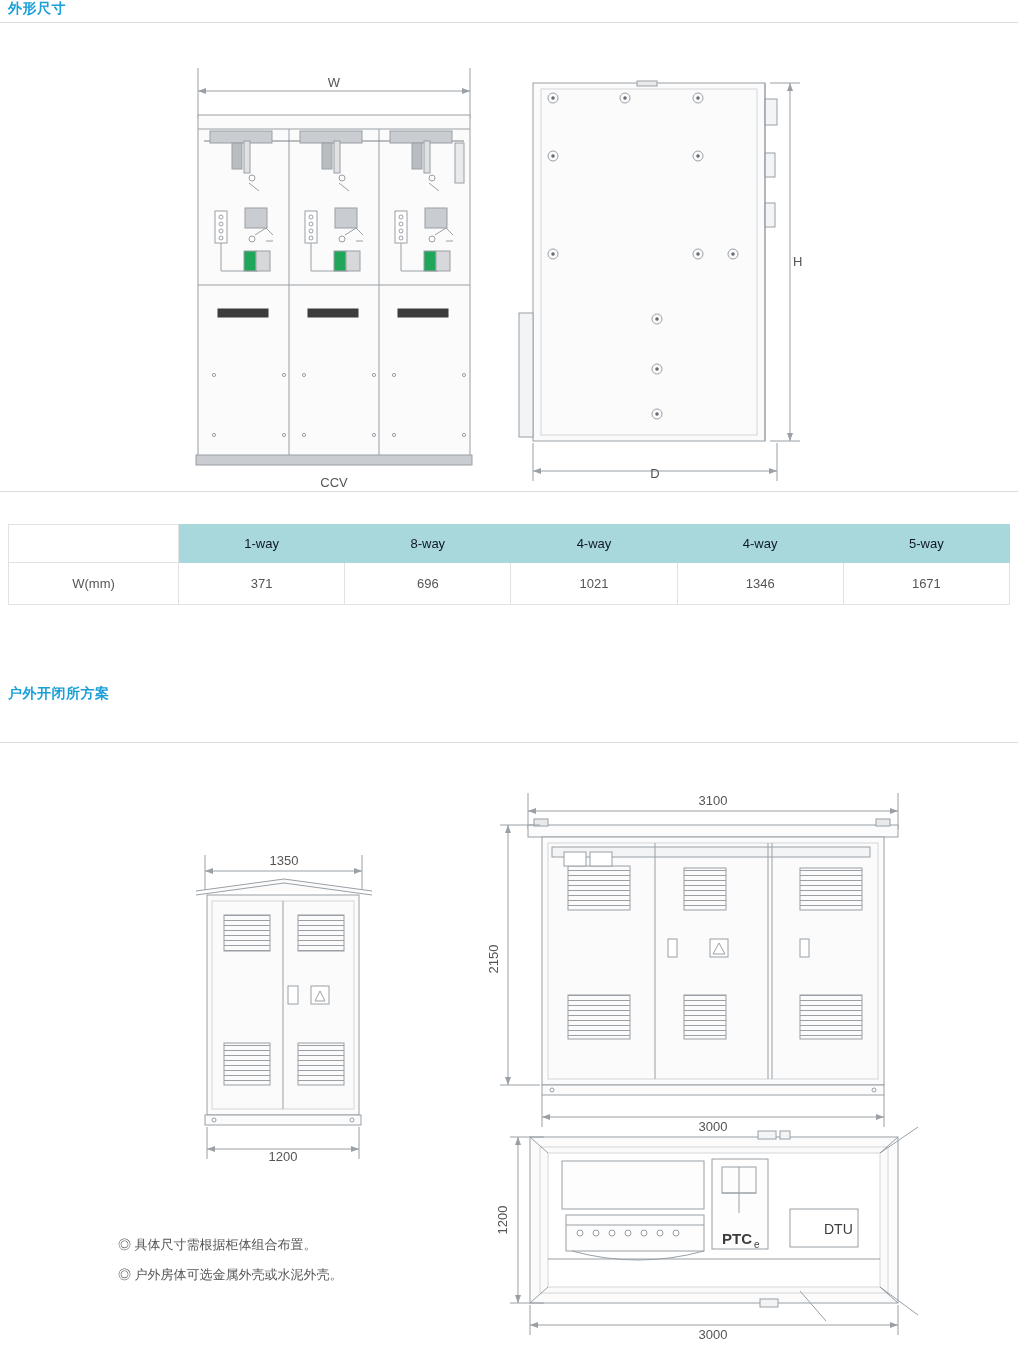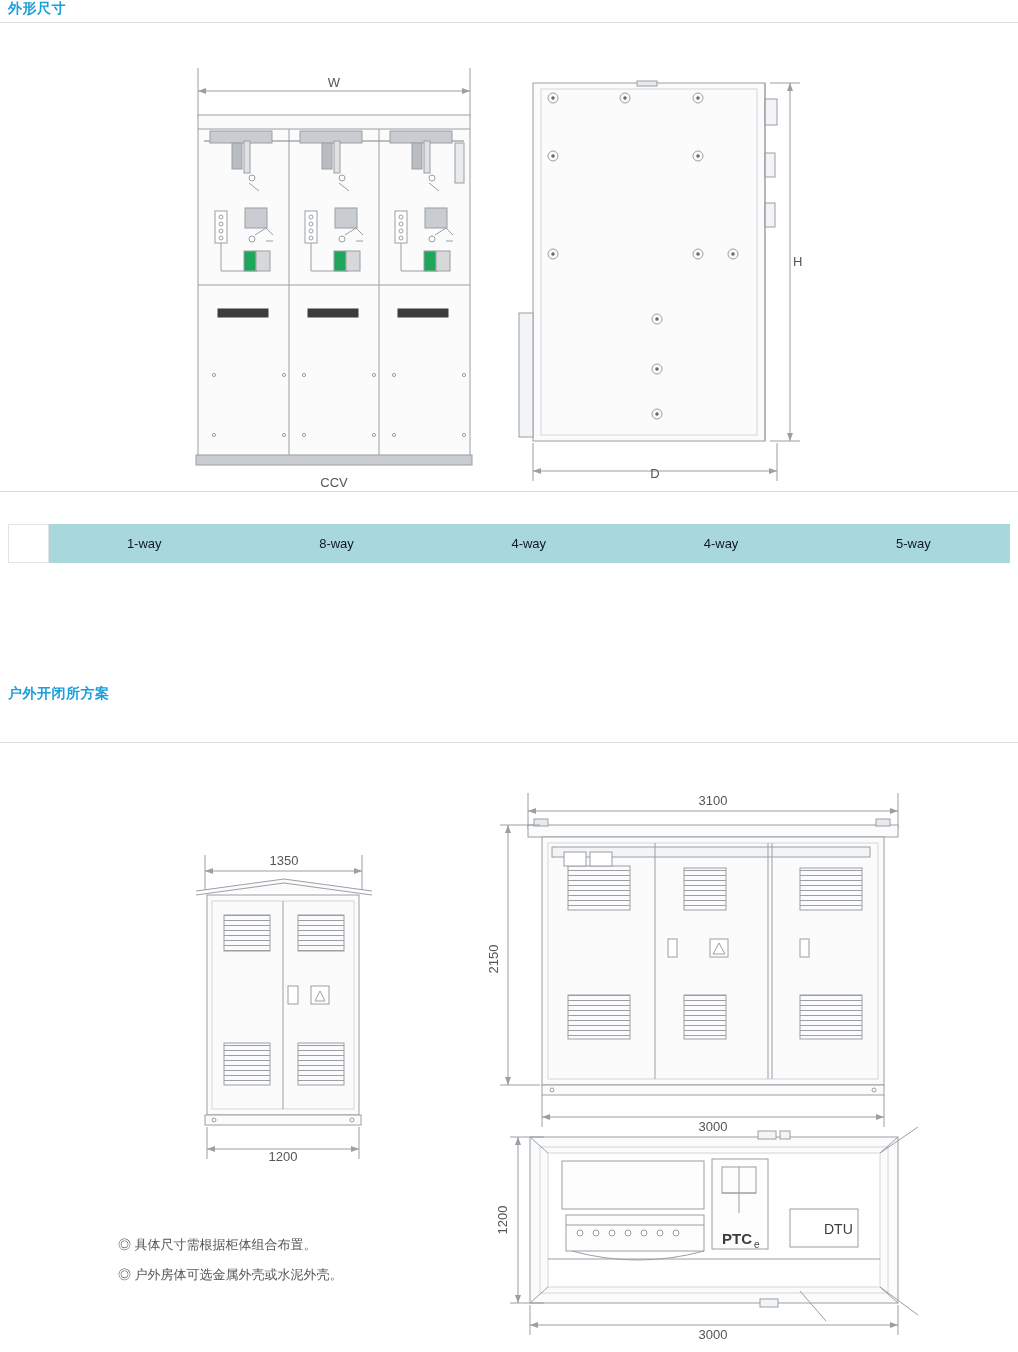--- a/index.html
+++ b/index.html
@@ -234,20 +234,28 @@
       <tr>
         <th class="corner"></th>
         <th>1-way</th>
         <th>8-way</th>
         <th>4-way</th>
         <th>4-way</th>
         <th>5-way</th>
       </tr>
     </thead>
     <tbody>
+      <tr>
+        <td class="rowhead">W(mm)</td>
+        <td>371</td>
+        <td>696</td>
+        <td>1021</td>
+        <td>1346</td>
+        <td>1671</td>
+      </tr>
     </tbody>
   </table>
 
   <div class="section-title" id="title-outdoor">户外开闭所方案</div>
 
   <div class="panel" id="panel-bottom">
     <svg width="1018" height="610" viewBox="0 0 1018 610">
       <defs>
         <pattern id="louver" width="6" height="5" patternUnits="userSpaceOnUse">
           <line x1="0" y1="2.5" x2="6" y2="2.5" stroke="#9aa0a6" stroke-width="1"></line>

